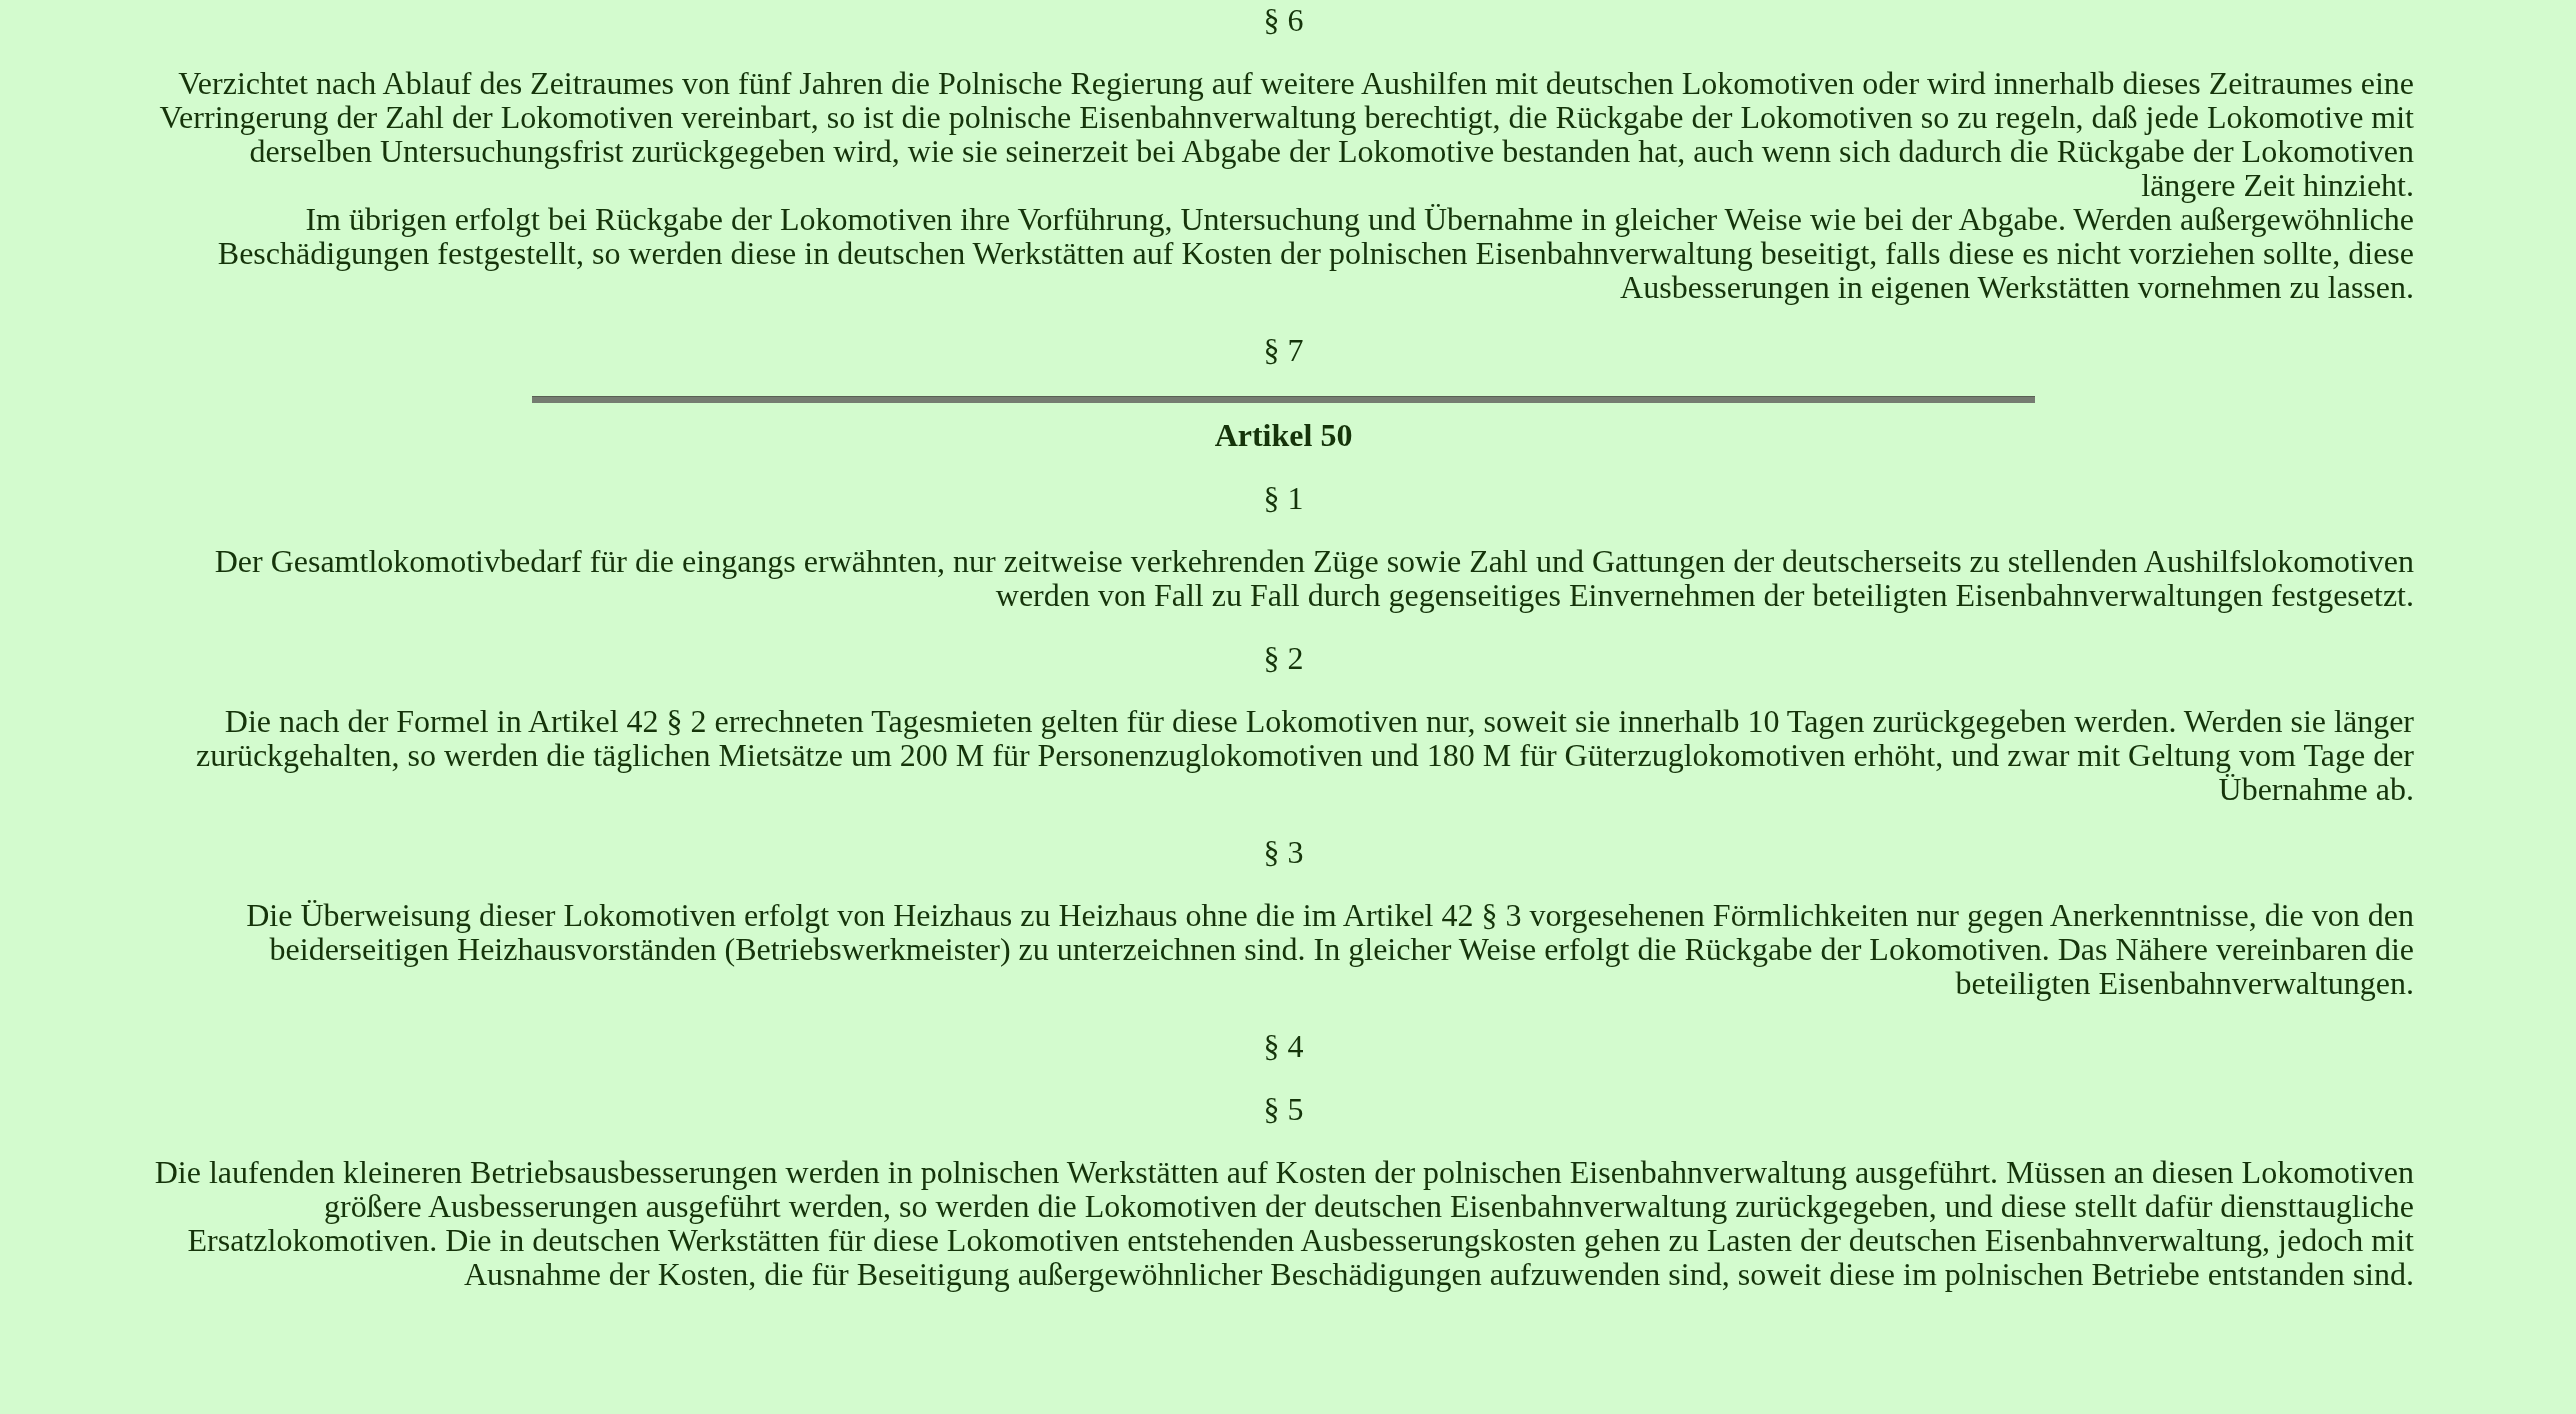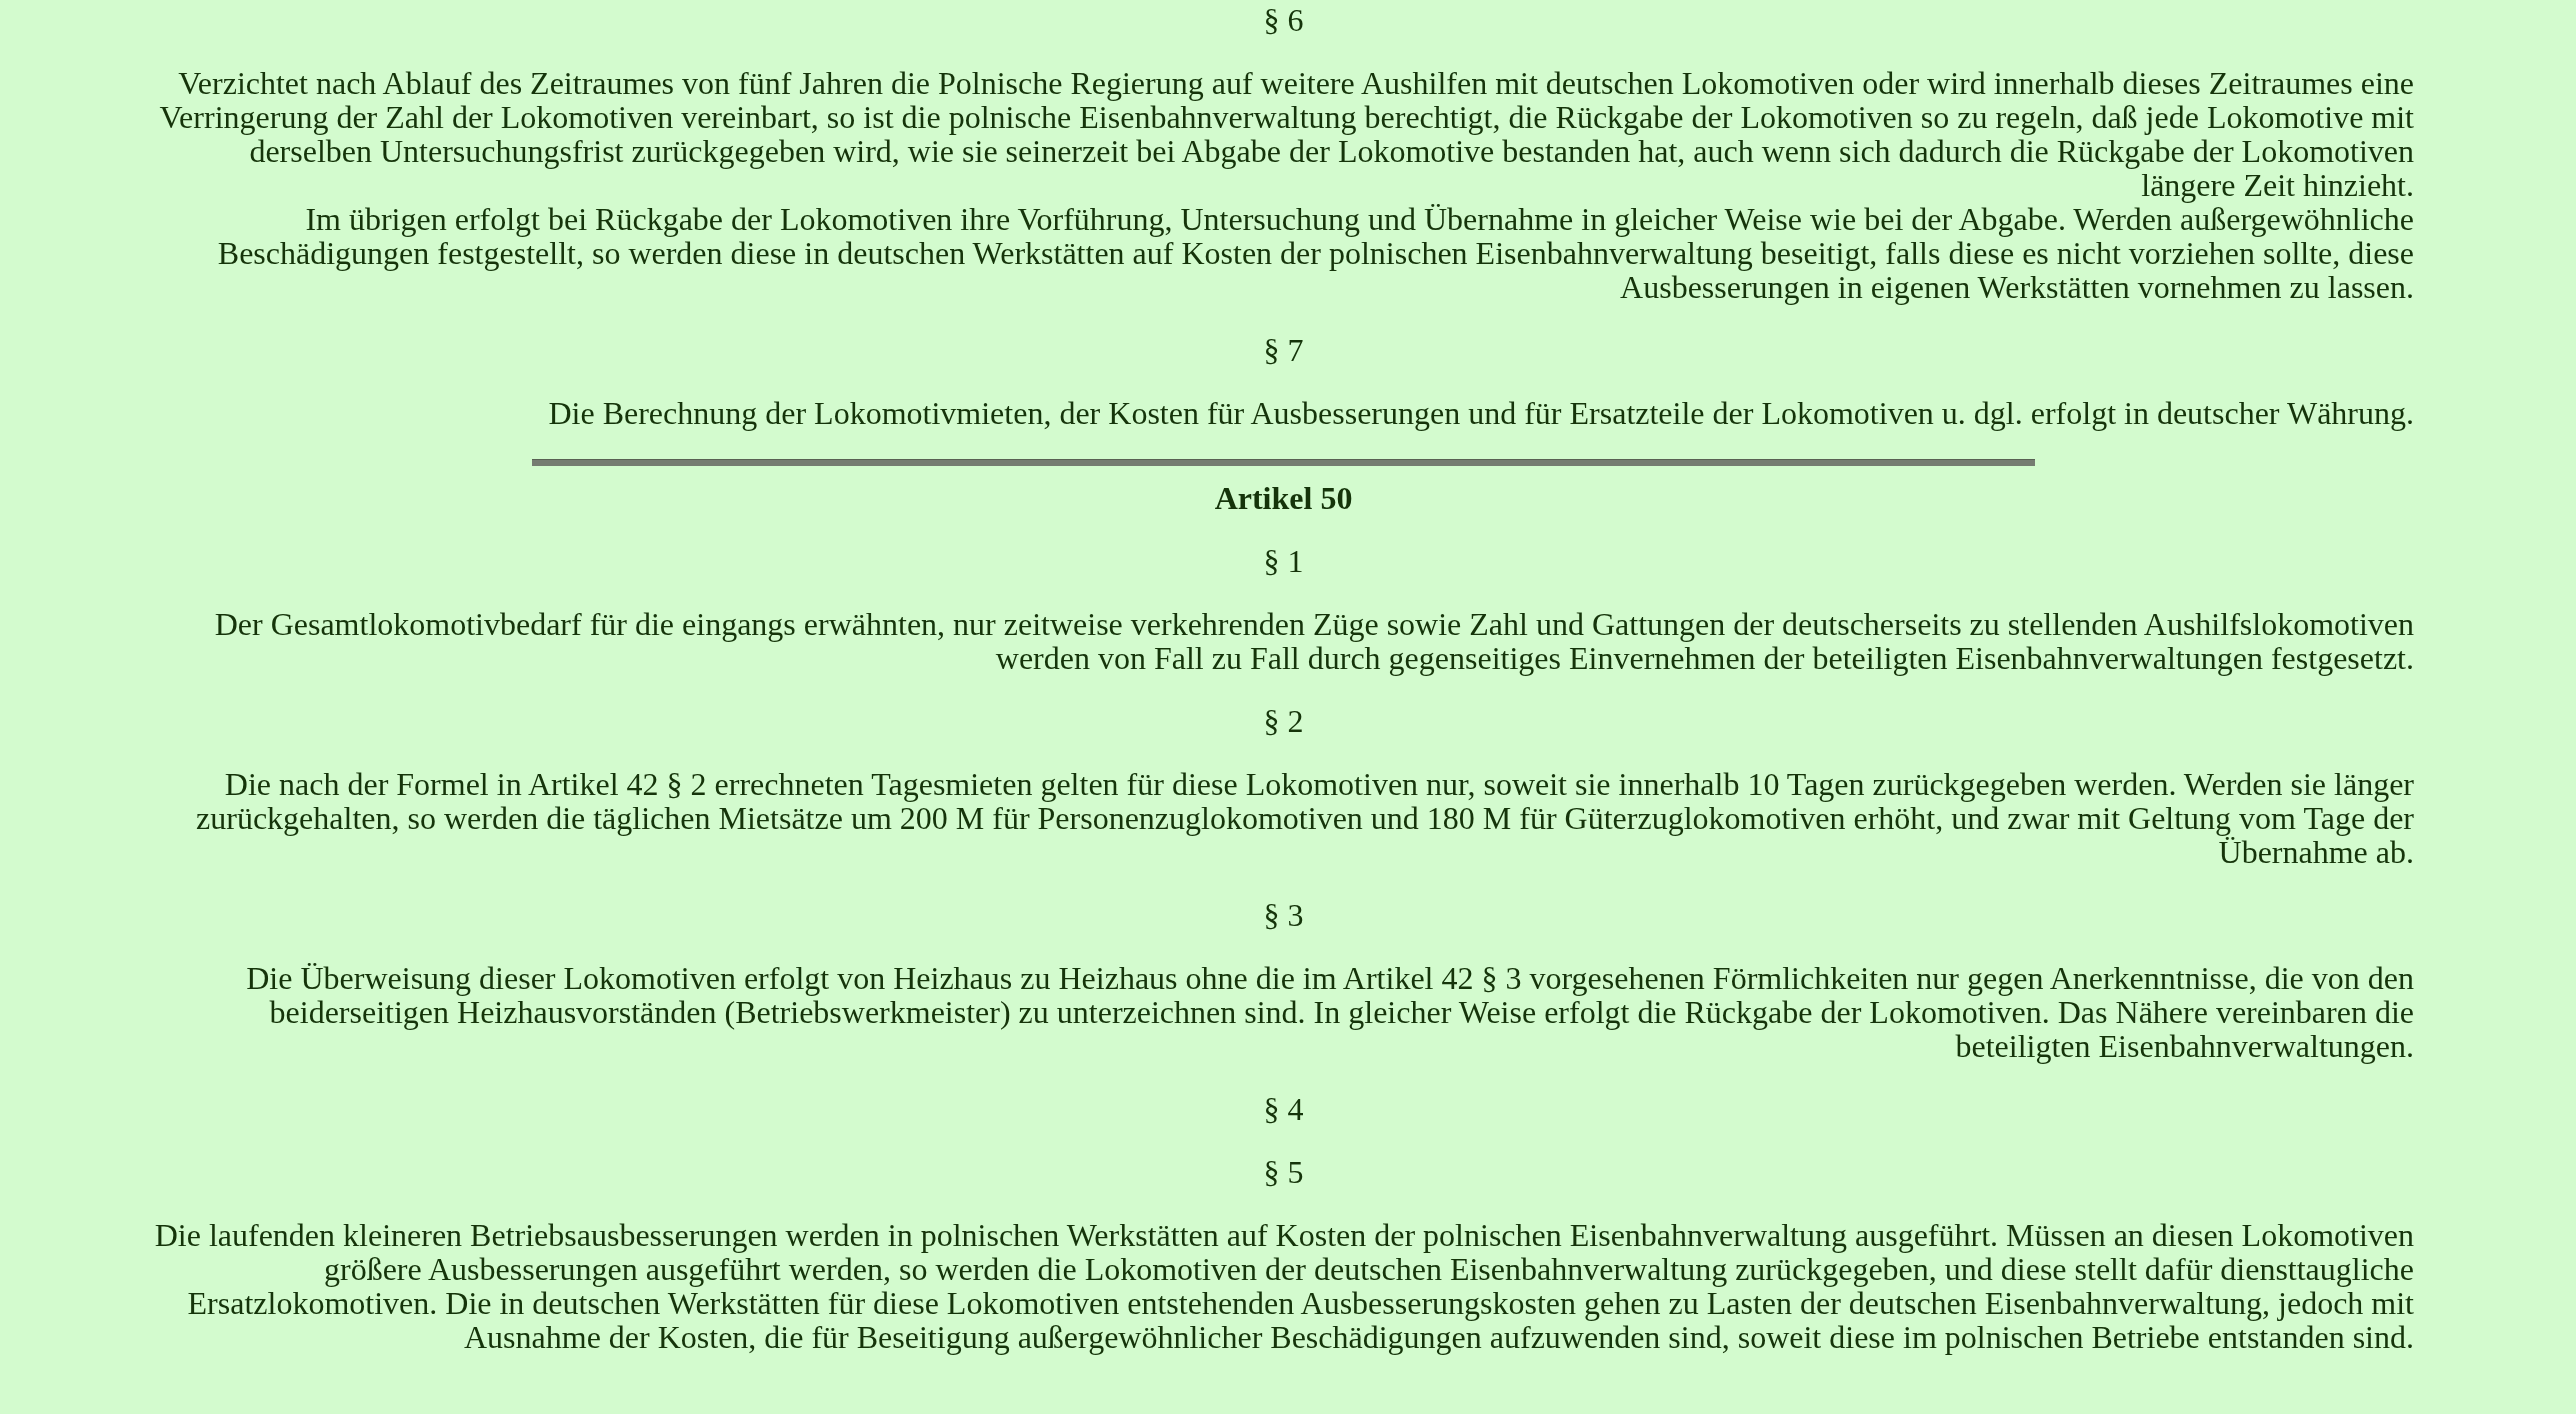--- a/index.html
+++ b/index.html
@@ -41,21 +41,20 @@
     background: #757c71;
   }
 </style>
 </head>
 <body style="background: rgb(211, 251, 206); color: rgb(21, 52, 10);">
 
 <div class="doc" id="doc">
     <p class="center"><span>§ 6</span></p>
     <p><span>Verzichtet nach Ablauf des Zeitraumes von fünf Jahren die Polnische Regierung auf weitere Aushilfen mit deutschen Lokomotiven oder wird innerhalb dieses Zeitraumes eine Verringerung der Zahl der Lokomotiven vereinbart, so ist die polnische Eisenbahnverwaltung berechtigt, die Rückgabe der Lokomotiven so zu regeln, daß jede Lokomotive mit derselben Untersuchungsfrist zurückgegeben wird, wie sie seinerzeit bei Abgabe der Lokomotive bestanden hat, auch wenn sich dadurch die Rückgabe der Lokomotiven längere Zeit hinzieht.</span><br><span>Im übrigen erfolgt bei Rückgabe der Lokomotiven ihre Vorführung, Untersuchung und Übernahme in gleicher Weise wie bei der Abgabe. Werden außergewöhnliche Beschädigungen festgestellt, so werden diese in deutschen Werkstätten auf Kosten der polnischen Eisenbahnverwaltung beseitigt, falls diese es nicht vorziehen sollte, diese Ausbesserungen in eigenen Werkstätten vornehmen zu lassen.</span></p>
     <p class="center"><span>§ 7</span></p>
-    <p><span>Die Berechnung der Lokomotivmieten, der Kosten für Ausbesserungen und für Ersatzteile der Lokomotiven u. dgl. erfolgt in deutscher Währung.</span></p>
     <hr>
     <p class="center bold"><span>Artikel 50</span></p>
     <p class="center"><span>§ 1</span></p>
     <p><span>Der Gesamtlokomotivbedarf für die eingangs erwähnten, nur zeitweise verkehrenden Züge sowie Zahl und Gattungen der deutscherseits zu stellenden Aushilfslokomotiven werden von Fall zu Fall durch gegenseitiges Einvernehmen der beteiligten Eisenbahnverwaltungen festgesetzt.</span></p>
     <p class="center"><span>§ 2</span></p>
     <p><span>Die nach der Formel in Artikel 42 § 2 errechneten Tagesmieten gelten für diese Lokomotiven nur, soweit sie innerhalb 10 Tagen zurückgegeben werden. Werden sie länger zurückgehalten, so werden die täglichen Mietsätze um 200 M für Personenzuglokomotiven und 180 M für Güterzuglokomotiven erhöht, und zwar mit Geltung vom Tage der Übernahme ab.</span></p>
     <p class="center"><span>§ 3</span></p>
     <p><span>Die Überweisung dieser Lokomotiven erfolgt von Heizhaus zu Heizhaus ohne die im Artikel 42 § 3 vorgesehenen Förmlichkeiten nur gegen Anerkenntnisse, die von den beiderseitigen Heizhausvorständen (Betriebswerkmeister) zu unterzeichnen sind. In gleicher Weise erfolgt die Rückgabe der Lokomotiven. Das Nähere vereinbaren die beteiligten Eisenbahnverwaltungen.</span></p>
     <p class="center"><span>§ 4</span></p>
     <p class="center"><span>§ 5</span></p>

